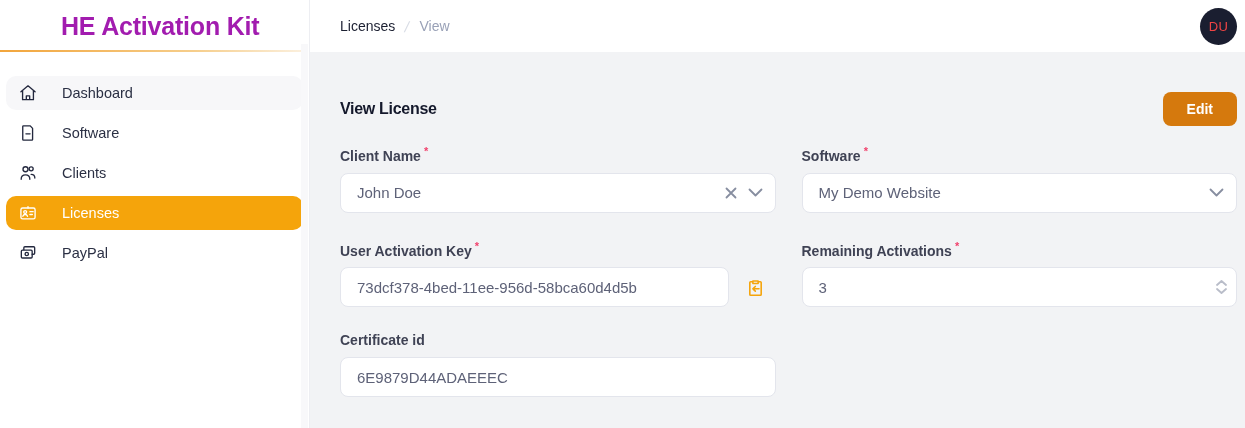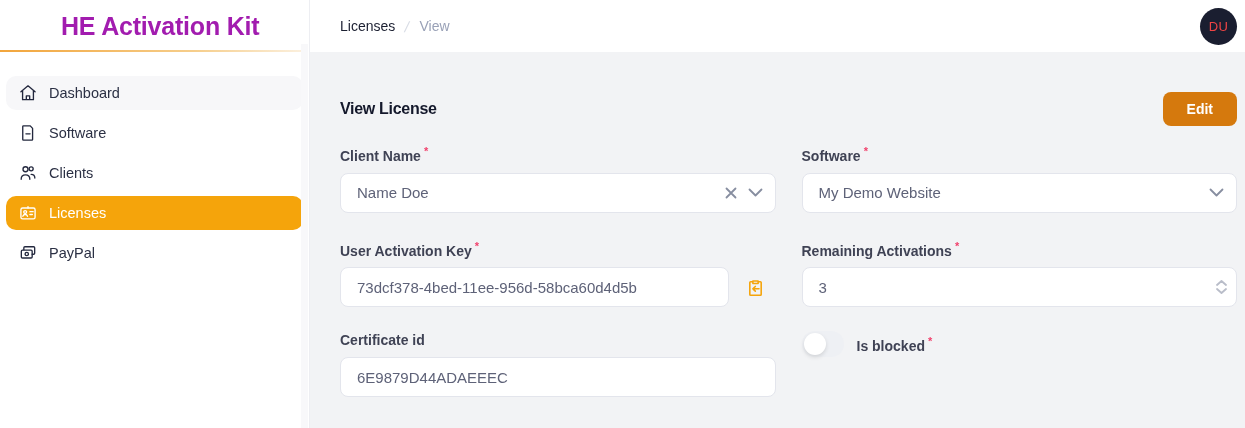--- a/index.html
+++ b/index.html
@@ -25,21 +25,21 @@
     padding:0 25px; position:relative;
   }
   .brand-title { font-size:25px; font-weight:700; color:#a21caf; letter-spacing:-0.2px;margin-left:36px; }
   .brand::after {
     content:""; position:absolute; left:0; right:8px; bottom:0; height:2px;
     background:linear-gradient(90deg,#F2A53B 0%,#F6CE8C 65%,#FBEFDC 100%);
   }
   .menu { padding:24px 6px 0 6px; }
   .menu-item {
     height:34px; border-radius:10px; display:flex; align-items:center;
-    gap:11px; padding:0 12px; margin-bottom:6px; cursor:pointer;
+    gap:24px; padding:0 12px; margin-bottom:6px; cursor:pointer;
     font-size:14.5px; font-weight:500; color:#2B3044;
   }
   .menu-item svg { width:20px; height:20px; flex-shrink:0; stroke:#23283E; fill:none; stroke-width:1.6; stroke-linecap:round; stroke-linejoin:round; }
   .menu-item.hovered { background:#F7F7F9; }
   .menu-item.active { background:#F5A40B; color:#fff; }
   .menu-item.active svg { stroke:#fff; }
 
   
   .main { flex:1; display:flex; flex-direction:column; background:#F2F3F5; min-width:0; }
   .main-header {
@@ -178,21 +178,21 @@
       <div class="title-row">
         <h1 class="page-title">View License</h1>
         <button class="edit-btn">Edit</button>
       </div>
 
       <div class="form-grid">
 
         <div>
           <span class="field-label"><span>Client Name</span><span class="req">*</span></span>
           <div class="control select-control">
-            <span>Name Doe</span>
+            <span>John Doe</span>
             <span class="select-icons">
               <svg width="14" height="14" viewBox="0 0 14 14">
                   <path d="M2.5 2.5l9 9M11.5 2.5l-9 9"></path>
                 </svg>
               <svg width="15" height="9" viewBox="0 0 15 9">
                   <path d="M1.5 1.5 7.5 7.5 13.5 1.5"></path>
                 </svg>
             </span>
           </div>
         </div>
@@ -235,25 +235,17 @@
                 </svg>
             </span>
           </div>
         </div>
 
         <div>
           <span class="field-label">Certificate id</span>
           <input class="text-input" type="text" value="6E9879D44ADAEEEC" style="">
         </div>
 
-        <div>
-          <div class="toggle-row">
-            <span class="switch">
-                <span class="knob"></span>
-              </span>
-            <span class="toggle-label"><span>Is blocked</span><span class="req">*</span></span>
-          </div>
-        </div>
 
       </div>
     </div>
   </div>
 </div>
 
 </body></html>

